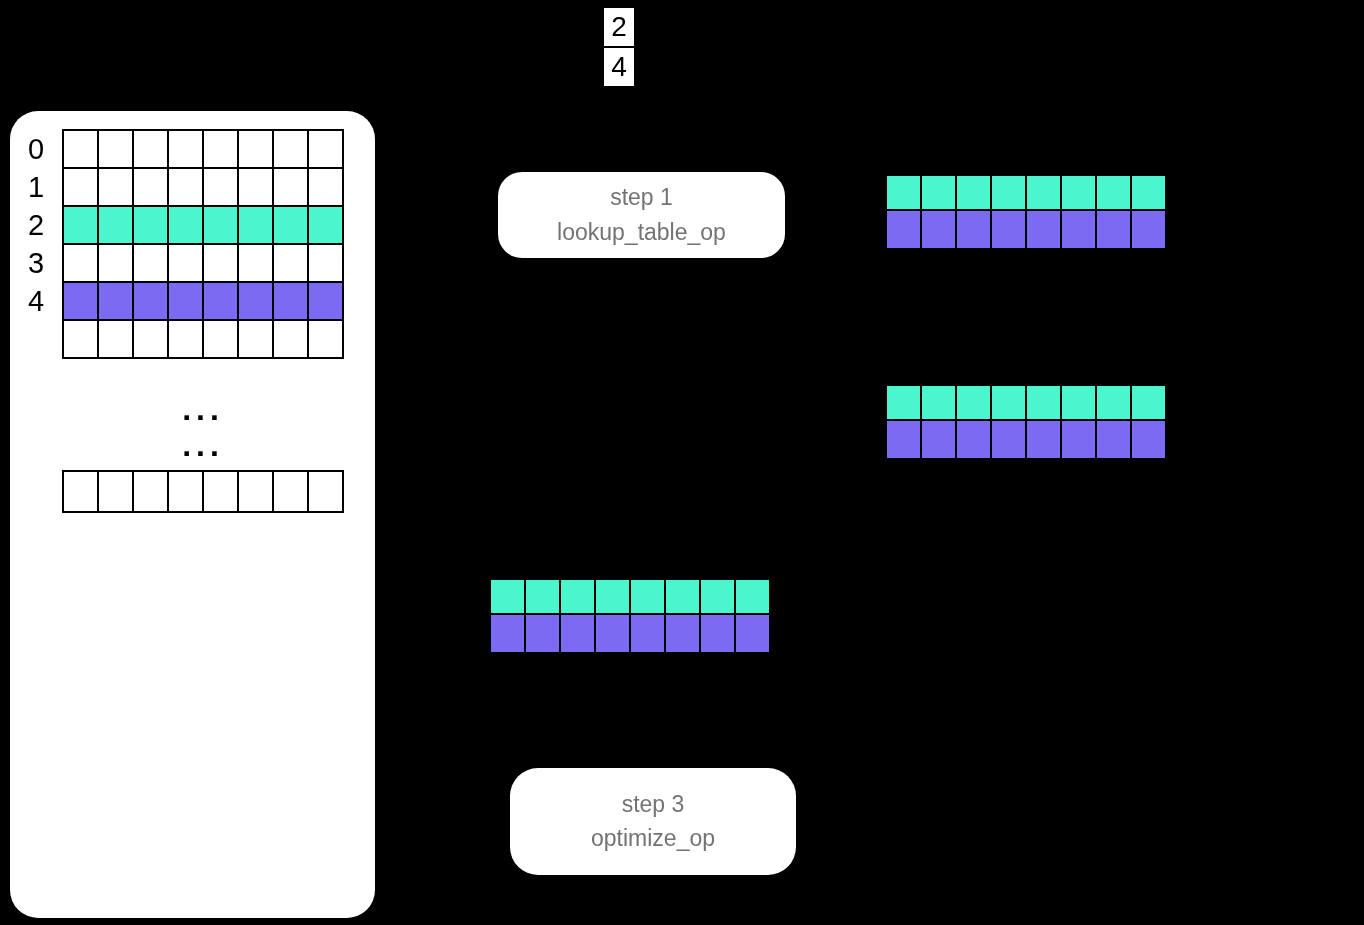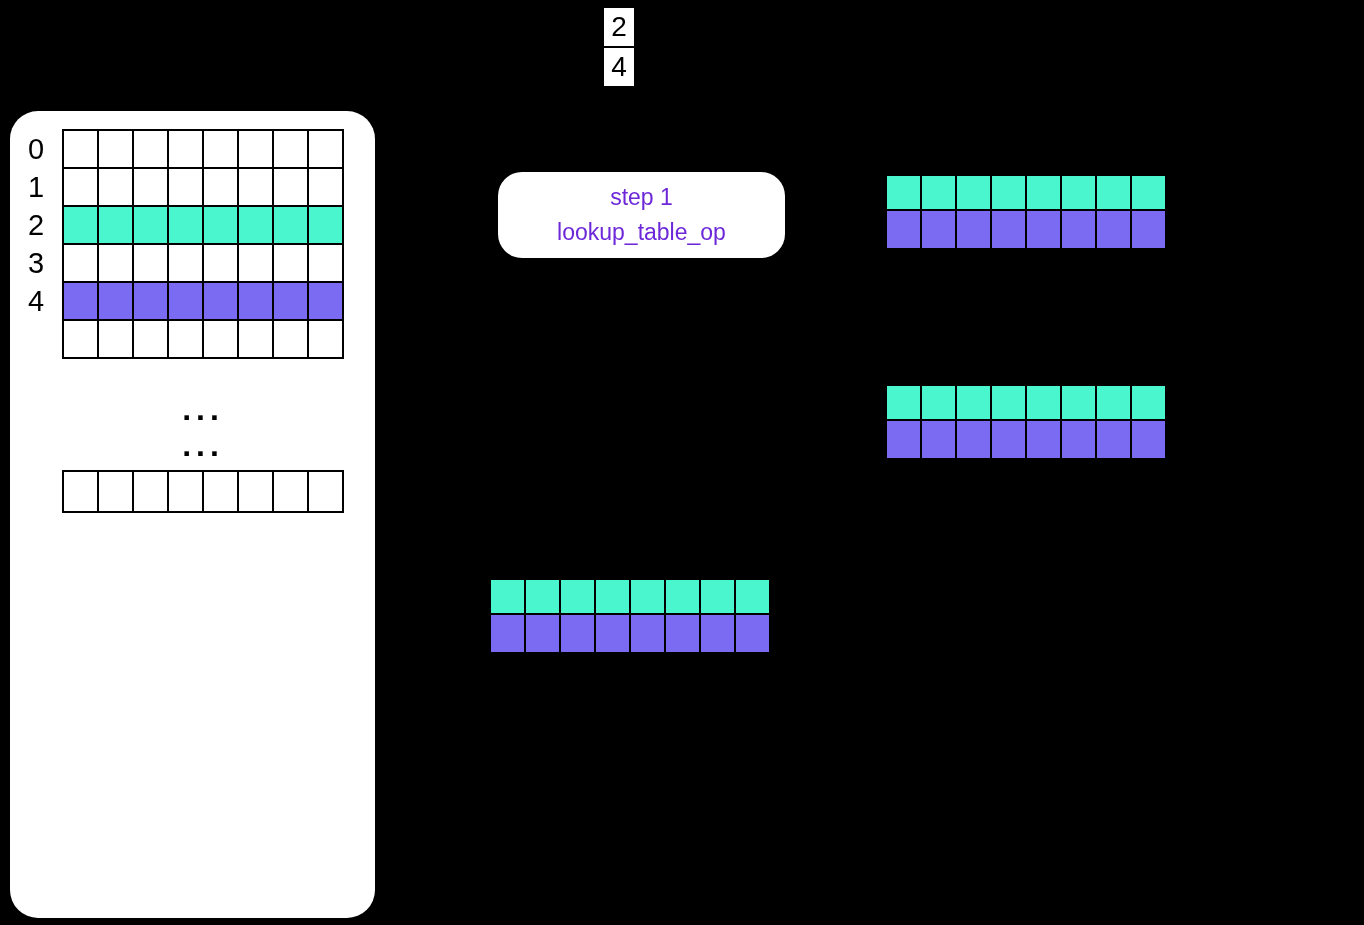--- a/index.html
+++ b/index.html
@@ -66,21 +66,21 @@
     text-align:center; font-size:32px; font-weight:bold;
     letter-spacing:5px; line-height:32px; color:#000;
   }
   #dots-1{top:282px;}
   #dots-2{top:318px;}
 
   
   .step-box{
     position:absolute; background:#fff; border-radius:24px;
     display:flex; flex-direction:column; align-items:center; justify-content:center;
-    gap:9px; font-size:23px; color:#6d28d9;
+    gap:9px; font-size:23px; color:#737373;
   }
   #step1-box{left:498px; top:172px; width:287px; height:86px;}
   #step2-box{left:497px; top:379px; width:288px; height:94px;}
   #step3-box{left:510px; top:768px; width:286px; height:107px; border-radius:28px;}
   .step-title,.step-op{line-height:1.1;}
 </style>
 </head>
 <body>
 
 <div id="canvas">
@@ -246,14 +246,18 @@
         <div class="grid-cell" style="background: rgb(122, 107, 242);"></div>
         <div class="grid-cell" style="background: rgb(122, 107, 242);"></div>
         <div class="grid-cell" style="background: rgb(122, 107, 242);"></div>
         <div class="grid-cell" style="background: rgb(122, 107, 242);"></div>
         <div class="grid-cell" style="background: rgb(122, 107, 242);"></div>
         <div class="grid-cell" style="background: rgb(122, 107, 242);"></div>
         <div class="grid-cell" style="background: rgb(122, 107, 242);"></div>
       </div>
     </div>
 
+  <div class="step-box" id="step3-box">
+    <div class="step-title">step 3</div>
+    <div class="step-op">optimize_op</div>
+  </div>
 
 </div>
 
 </body></html>

